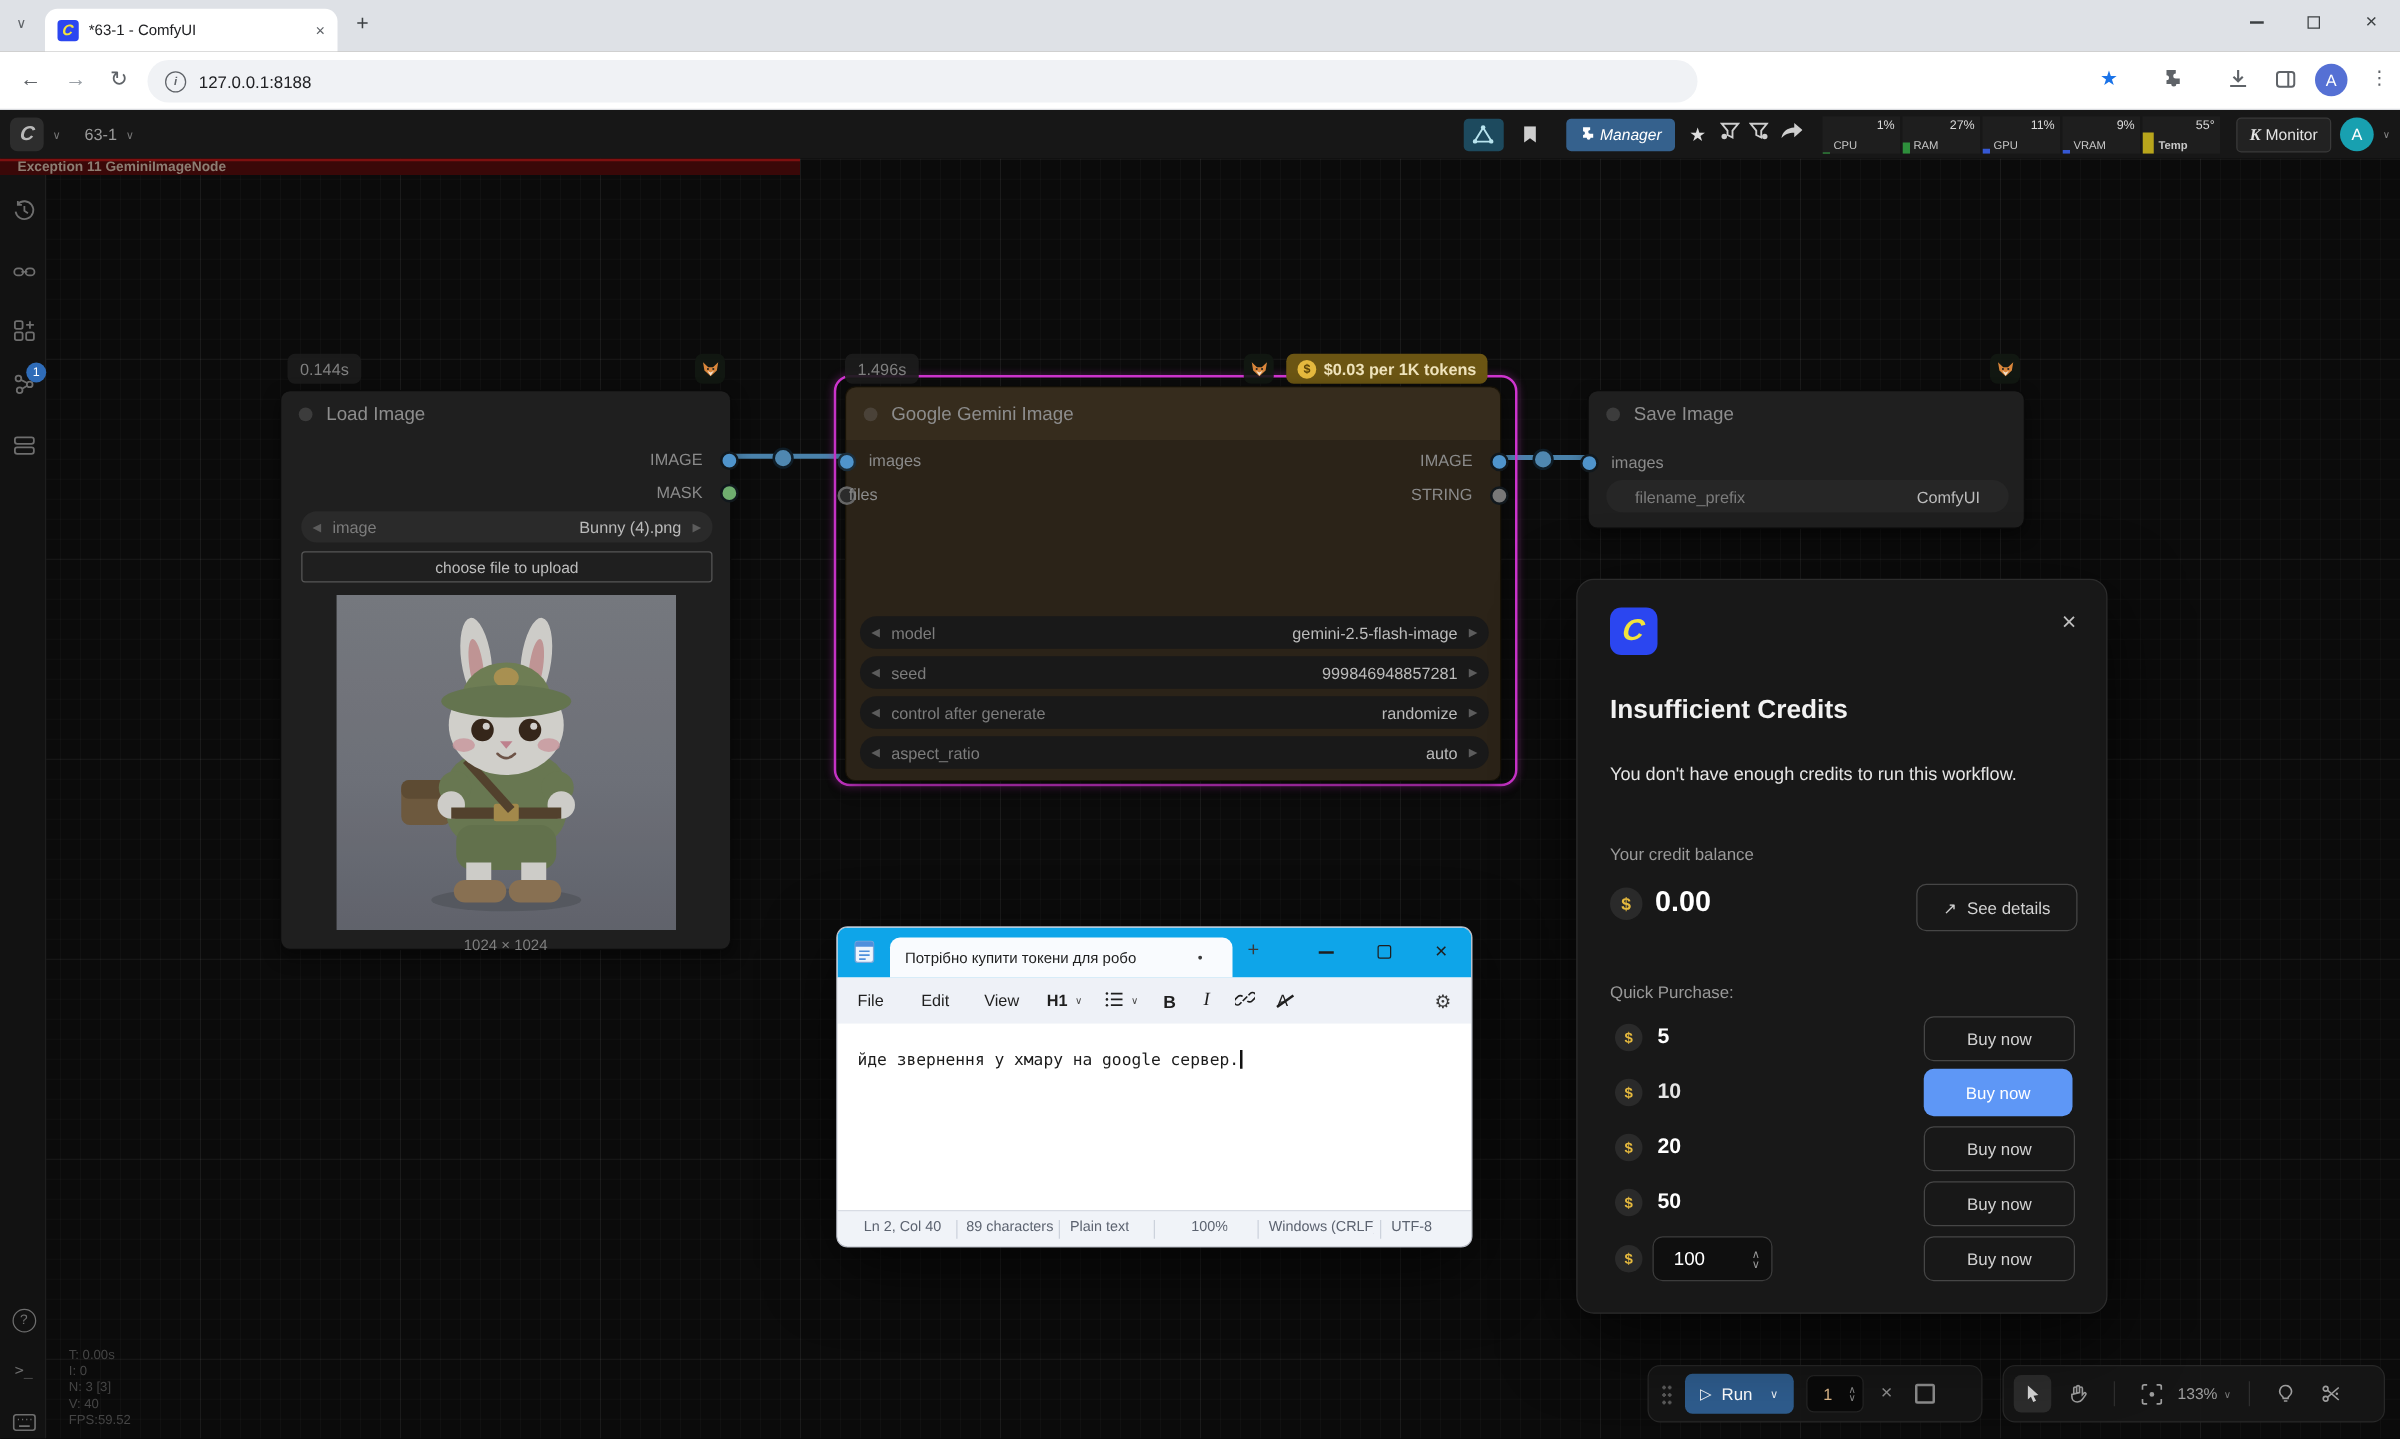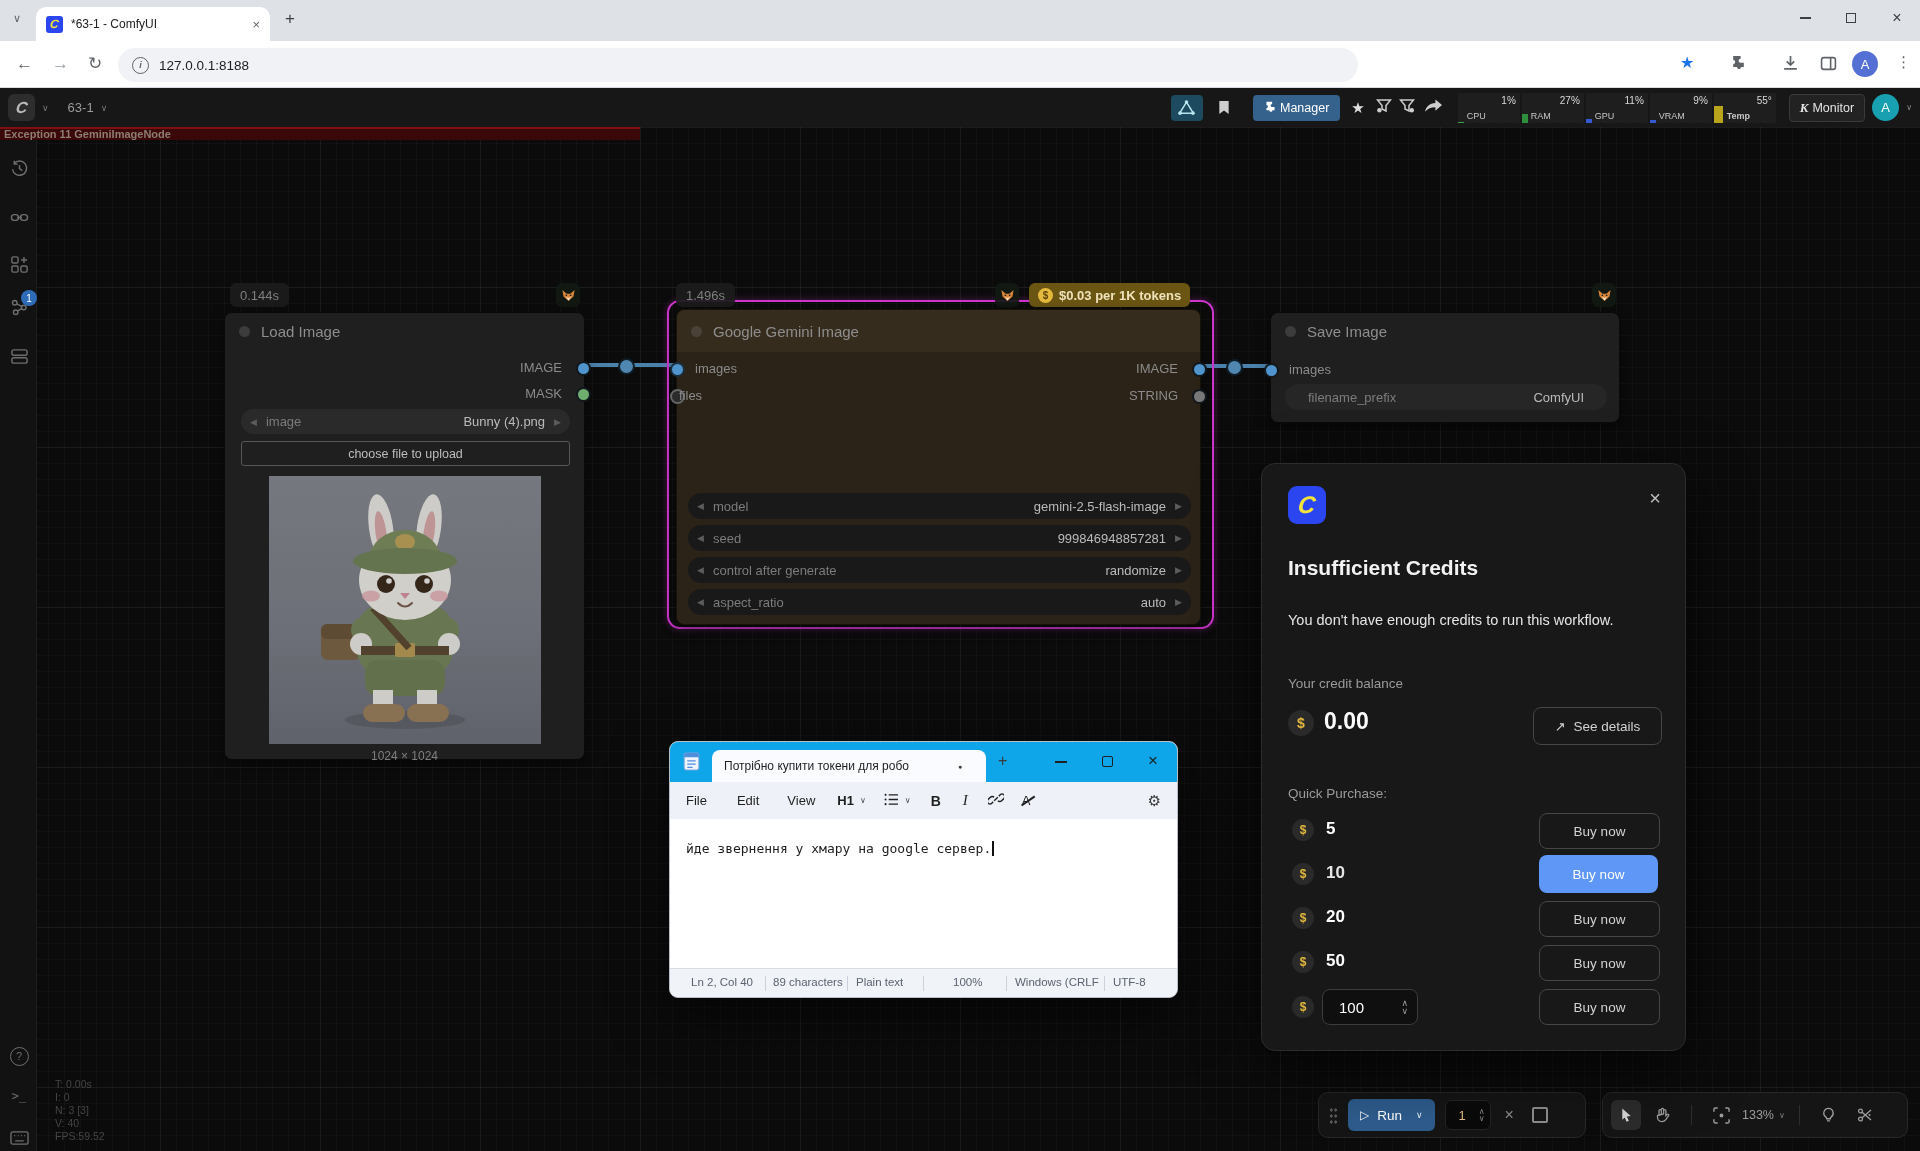--- a/index.html
+++ b/index.html
@@ -27,21 +27,21 @@
   .monitors{display:flex;gap:2px;margin:0 6px;}
   .moncell{position:relative;width:62px;height:30px;background:#1e1e1e;overflow:hidden;}
   .meter{position:absolute;left:0;bottom:0;width:6px;background:#333;}
   .monlabel{position:absolute;left:9px;bottom:2px;font-size:9px;color:#c7c7c7;}
   .monval{position:absolute;right:4px;top:2px;font-size:10px;color:#d9d9d9;}
   
   .canvas{position:absolute;left:0;top:127px;width:1920px;height:1024px;background:#0b0b0b;
     background-image:linear-gradient(rgba(255,255,255,.022) 1px,transparent 1px),linear-gradient(90deg,rgba(255,255,255,.022) 1px,transparent 1px),linear-gradient(rgba(255,255,255,.04) 1px,transparent 1px),linear-gradient(90deg,rgba(255,255,255,.04) 1px,transparent 1px);
     background-size:16px 16px,16px 16px,160px 160px,160px 160px;}
   .errorbar{position:absolute;left:0;top:127px;width:640px;height:13px;background:#3a0808;border-top:2px solid #7e1010;box-sizing:border-box;z-index:40;}
-  .errorbar span{font-size:11px;font-weight:bold;color:#8d7d72;line-height:11px;padding-left:4px;display:block;}
+  .errorbar span{font-size:11px;font-weight:bold;color:#8d7d72;line-height:11px;padding-left:14px;display:block;}
   .lsidebar{position:absolute;left:0;top:0;width:37px;height:1024px;background:#121212;border-right:1px solid rgba(255,255,255,.05);box-sizing:border-box;z-index:5;}
   .sideic{position:absolute;left:8px;width:22px;height:22px;display:flex;align-items:center;justify-content:center;color:#6e6e6e;}
   .badge1{position:absolute;right:-7px;top:-6px;width:16px;height:16px;border-radius:50%;background:#2f6cb8;color:#fff;font-size:10px;display:flex;align-items:center;justify-content:center;}
   
   .node{position:absolute;background:#1f1f1f;border:1px solid #0a0a0a;border-radius:8px;box-shadow:0 5px 14px rgba(0,0,0,.45);box-sizing:border-box;}
   .ntitle{position:absolute;left:14px;top:10px;display:flex;align-items:center;gap:11px;font-size:15px;color:#8d8d8d;}
   .ndot{width:11px;height:11px;border-radius:50%;background:#3c3c3c;}
   .timebadge{position:absolute;height:24px;background:rgba(28,28,28,.92);border-radius:6px;display:flex;align-items:center;padding:0 10px;font-size:13px;color:#7f7f7f;}
   .foxbadge{position:absolute;width:24px;height:24px;background:rgba(18,24,18,.9);border-radius:6px;display:flex;align-items:center;justify-content:center;}
   .slotdot{position:absolute;width:11px;height:11px;border-radius:50%;border:2px solid #11181d;box-sizing:content-box;}
@@ -146,21 +146,21 @@
             <circle cx="8" cy="1.8" r="1.7" fill="#b8e4ee"></circle>
             <circle cx="1.9" cy="12.3" r="1.7" fill="#b8e4ee"></circle>
             <circle cx="14.1" cy="12.3" r="1.7" fill="#b8e4ee"></circle>
           </svg>
       </div>
       <div class="tbtn" style="width:28px;">
         <svg width="12" height="14" viewBox="0 0 12 15" fill="#cecece">
             <path d="M1 0h10v14l-5-3.8L1 14z"></path>
           </svg>
       </div>
-      <div class="tbtn" style="background:#35618d;padding:0 11px;gap:3px;margin-left:8px;">
+      <div class="tbtn" style="background:#35618d;padding:0 11px;gap:3px;margin-left:8px;font-style:italic;">
         <svg width="13" height="13" viewBox="0 0 16 16" fill="#fff">
             <path d="M6 1h4v2.6a1.9 1.9 0 1 0 0 3.8H13v4h-2.6a1.9 1.9 0 1 1-3.8 0H3V8.6a1.9 1.9 0 1 0 0-3.8V1h3z"></path>
           </svg>
         <span style="font-size:12.5px;color:#fff;">Manager</span>
       </div>
       <span style="font-size:15px;color:#dedede;margin:0 4px;">★</span>
       <span>
         <svg width="16" height="16" viewBox="0 0 16 16" fill="none" stroke="#cecece" stroke-width="1.5">
             <path d="M1.5 2h13L10 7.5V13l-4-2V7.5z"></path>
             <circle cx="3.4" cy="12.2" r="2.2" fill="#cecece" stroke="none"></circle>

